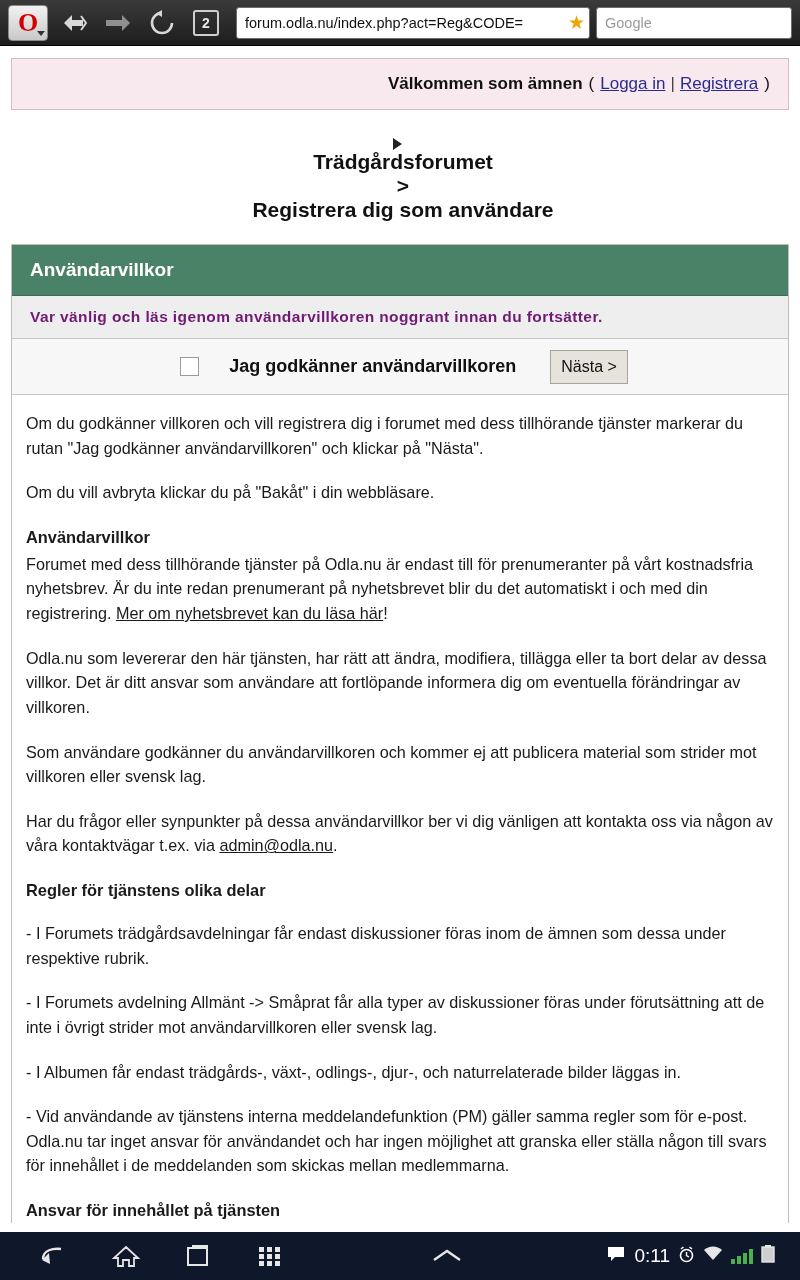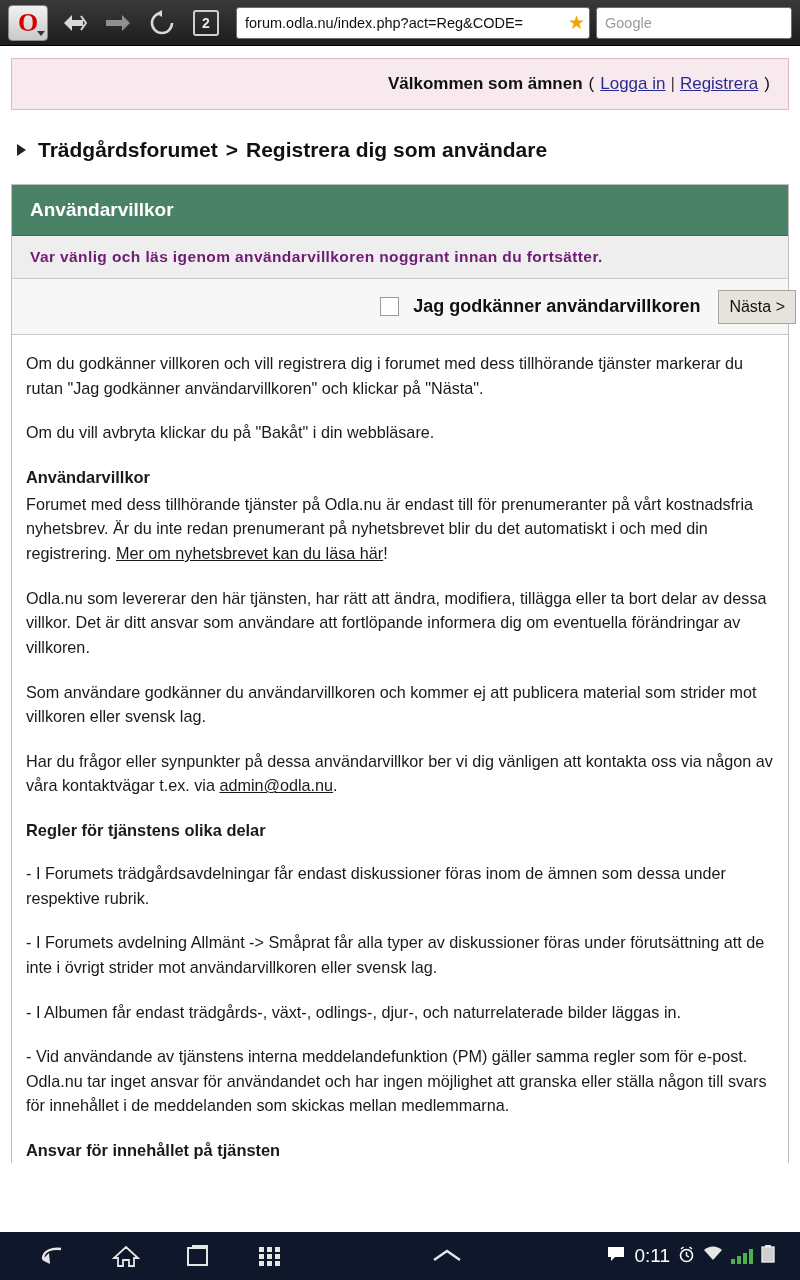--- a/index.html
+++ b/index.html
@@ -135,20 +135,21 @@
 
   .breadcrumb {
     margin-top: 28px;
     margin-bottom: 22px;
     display: flex;
     align-items: center;
     font-size: 21px;
     font-weight: bold;
     color: #111;
     padding-left: 6px;
+    flex-direction: column;
   }
   .bc-arrow {
     width: 0; height: 0;
     border-top: 6px solid transparent;
     border-bottom: 6px solid transparent;
     border-left: 9px solid #222;
     margin-right: 12px;
   }
   .bc-link { color: #111; text-decoration: none; }
   .bc-gt { margin: 0 8px; }
@@ -174,23 +175,24 @@
     letter-spacing: 0.4px;
     color: #701a75;
     padding: 12px 18px;
   }
   .agree-row {
     background: #f7f7f7;
     border-bottom: 1px solid #c8c8c8;
     height: 56px;
     display: flex;
     align-items: center;
-    justify-content: flex-end;
+    justify-content: center;
     padding-right: 0;
     position: relative;
+    gap: 16px;
   }
   .checkbox {
     width: 19px; height: 19px;
     border: 1px solid #9a9a9a;
     background: #fff;
     margin-right: 14px;
   }
   .agree-label {
     font-size: 18px;
     font-weight: bold;

